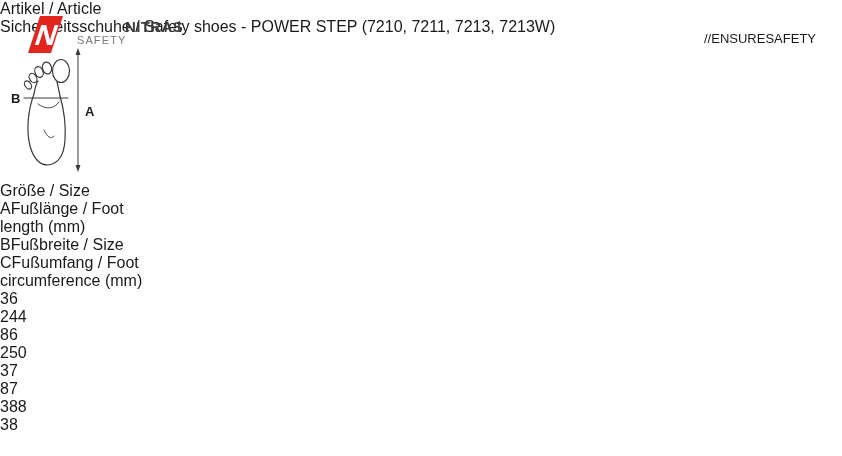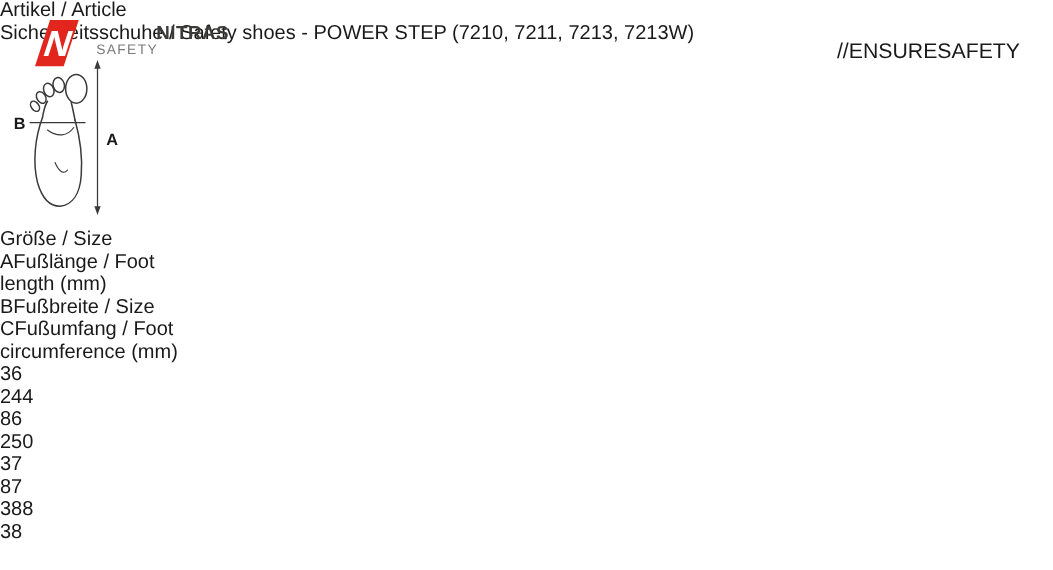--- a/index.html
+++ b/index.html
@@ -8,21 +8,21 @@
     position:relative; width:842px; height:456px; background:#ffffff;
     font-family:"Liberation Sans","DejaVu Sans",sans-serif; color:#1a1a1a;
     overflow:hidden;
   }
 
   
   .logo { position:absolute; left:28px; top:15px; display:flex; align-items:flex-start; gap:9px; }
   .logo-text { padding-top:4px; }
   .brand { font-size:15px; font-weight:bold; color:#3b3b3a; letter-spacing:.4px; line-height:15px;margin-left:48px; }
   .brand-sub { font-size:11px; color:#7c7b7b; letter-spacing:1.1px; line-height:13px; }
-  .tagline { position:absolute; top:31px; right:26px; font-size:17px; color:#55555''+'7; letter-spacing:-.2px; }
+  .tagline { position:absolute; top:31px; right:26px; font-size:13px; color:#55555''+'7; letter-spacing:-.2px; }
   .tagline .slashes { color:#8b8b8b; margin-right:5px; font-weight:bold; }
   .tagline .t-normal { color:#575756; }
   .tagline .t-bold { color:#575756; font-weight:bold; }
 
   /* ---------- article row ---------- */
   .article-label { position:absolute; left:30px; top:75px; font-size:11px; font-weight:bold; letter-spacing:-.2px; }
   .article-title { position:absolute; left:135px; top:75px; font-size:11px; font-weight:bold; letter-spacing:-.2px; }
   .article-rule { position:absolute; left:30px; top:89px; width:806px; height:2px; background:#9b9b9b; }
 
   /* ---------- tables ---------- */

